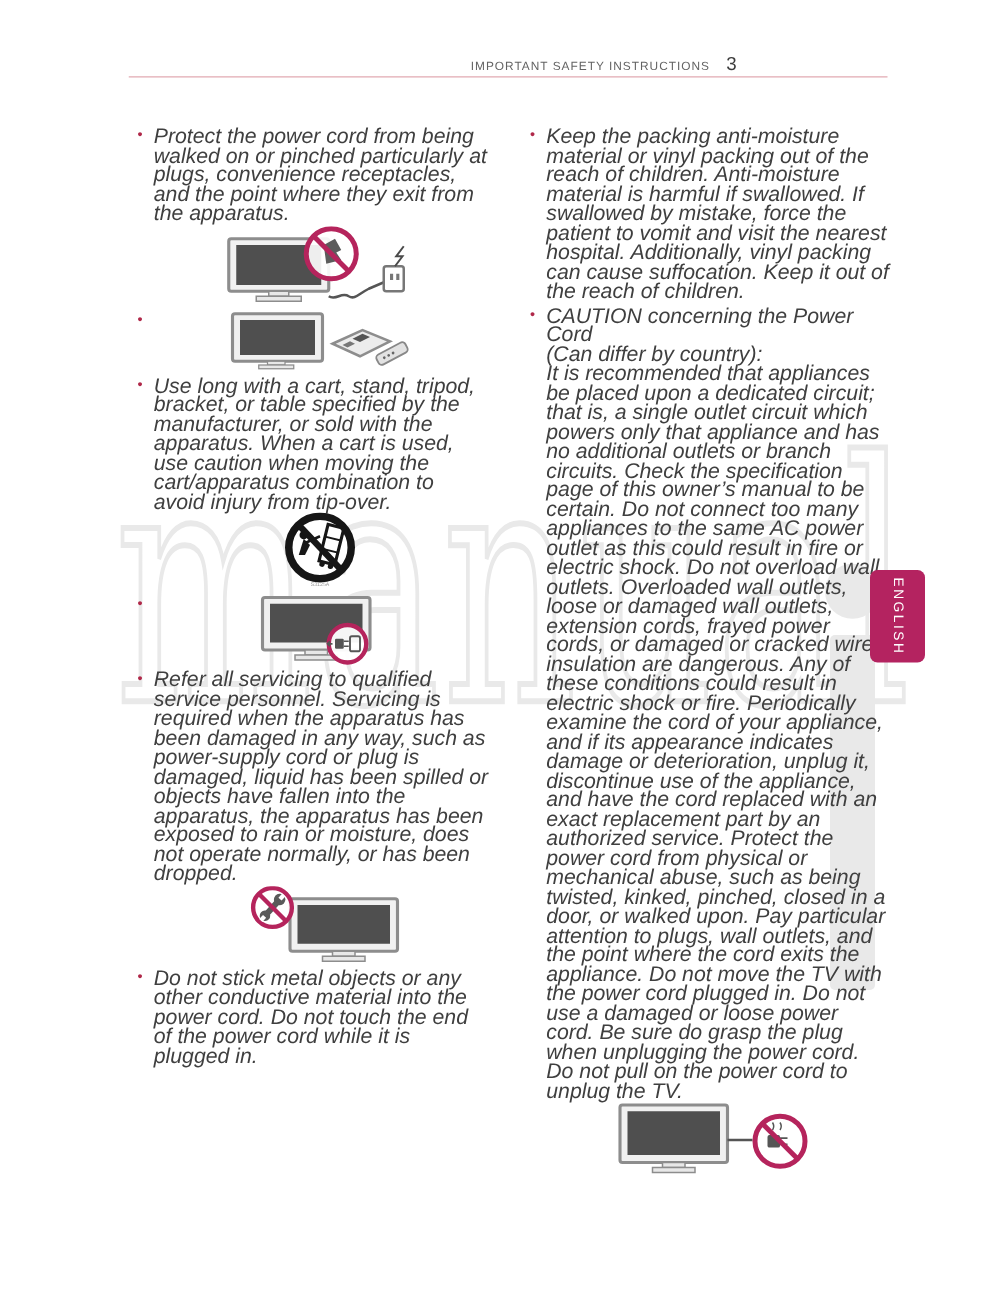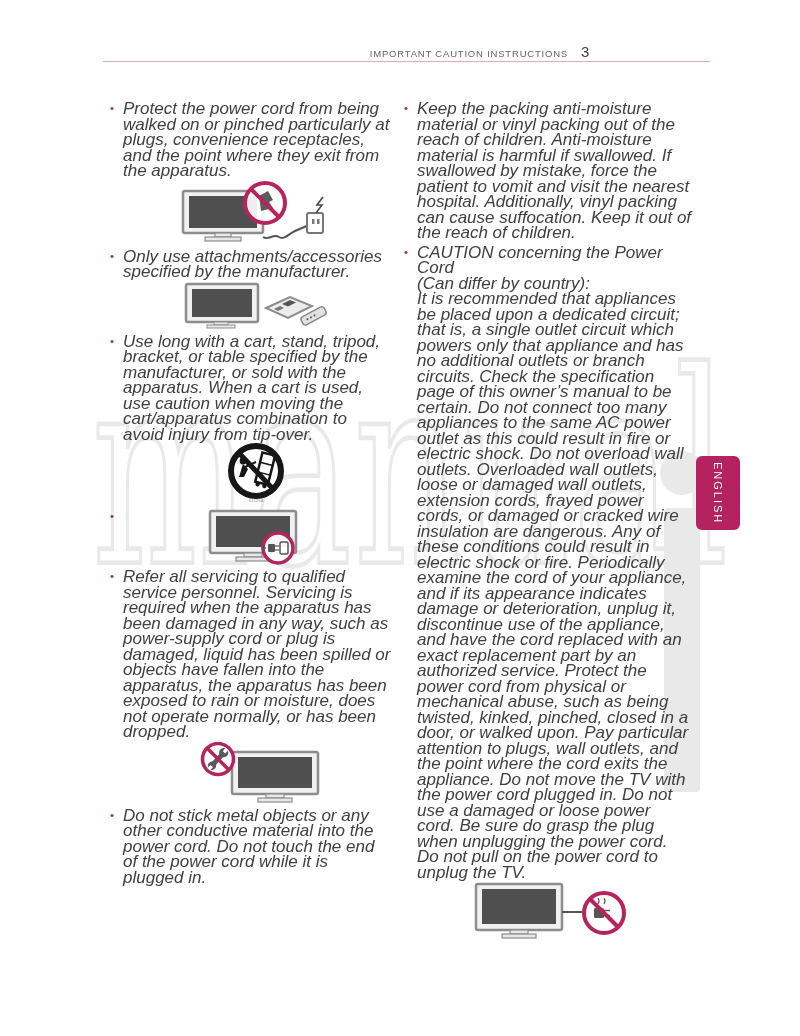--- a/index.html
+++ b/index.html
@@ -37,39 +37,39 @@
   .lang-tab{
     position:absolute;top:456px;left:696px;width:44px;height:74px;background:#b42360;
     border-radius:6px;z-index:3;display:flex;align-items:center;justify-content:center;
   }
   .lang-tab span{
     writing-mode:vertical-rl;color:#ffffff;font-size:11px;letter-spacing:2px;font-weight:400;
   }
   
   .col{position:absolute;top:101px;z-index:2;}
   .col-left{left:110px;width:281px;}
-  .col-right{left:404px;width:288px;}
+  .col-right{left:424px;width:288px;}
   .item{position:relative;padding-left:13px;margin-bottom:4px;}
   .item::before{
     content:"\2022";position:absolute;left:0;top:0;color:#b02849;font-size:11.5px;line-height:15.5px;
   }
   .item-text{
     margin:0;font-size:17px;line-height:15.5px;white-space:pre-line;font-style:italic;
   }
   .fig{display:block;margin:2px auto 2px;}
   .fig-cart{margin:1px auto 0;}
 </style>
 </head>
 <body>
 
 <div class="wm-text">manual</div>
 <div class="wm-dot"></div>
 <div class="wm-stem"></div>
 
-<div class="hdr-title">IMPORTANT CAUTION INSTRUCTIONS</div>
+<div class="hdr-title">IMPORTANT SAFETY INSTRUCTIONS</div>
 <div class="hdr-page">3</div>
 <div class="hdr-rule"></div>
 
 <div class="lang-tab">
   <span>ENGLISH</span>
 </div>
 
 <div class="col col-left">
 
   <div class="item">
@@ -84,21 +84,20 @@
       <rect x="135" y="38" width="2.5" height="5" fill="#777"></rect>
       <rect x="140" y="38" width="2.5" height="5" fill="#777"></rect>
       <path d="M146 16 l-6 8 h5 l-6 8" stroke="#4a4a4a" stroke-width="1.6" fill="none"></path>
       <circle cx="88" cy="22" r="20" fill="#ffffff" fill-opacity="0.9" stroke="#b5245c" stroke-width="4"></circle>
       <path d="M82 15 l9 -5 5 9 -4 2 4 6 -12 3 z" fill="#5c5c5c"></path>
       <line x1="74" y1="8" x2="102" y2="36" stroke="#b5245c" stroke-width="4"></line>
     </svg>
   </div>
 
   <div class="item">
-    <p class="item-text">Only use attachments/accessories specified by the manufacturer.</p>
     <svg class="fig" width="150" height="48" viewBox="0 0 150 48">
       <rect x="4" y="2" width="72" height="38" rx="2" fill="#f1f1f1" stroke="#8d8d8d" stroke-width="2.5"></rect>
       <rect x="10" y="7" width="60" height="28" fill="#4f4f4f"></rect>
       <rect x="32" y="40" width="14" height="3" fill="#e8e8e8" stroke="#8d8d8d" stroke-width="1"></rect>
       <rect x="25" y="43" width="28" height="3" fill="#e8e8e8" stroke="#8d8d8d" stroke-width="1"></rect>
       <path d="M84 26 l24 -11 22 9 -24 12 z" fill="#ececec" stroke="#8d8d8d" stroke-width="2"></path>
       <path d="M100 22 l8 -4 6 2.5 -8 4 z" fill="#555"></path>
       <path d="M92 27 l6 -3 4 2 -6 3 z" fill="#777"></path>
       <g transform="translate(118,36) rotate(-28)">
         <rect x="0" y="0" width="26" height="9" rx="3" fill="#e2e2e2" stroke="#888" stroke-width="1.5"></rect>

